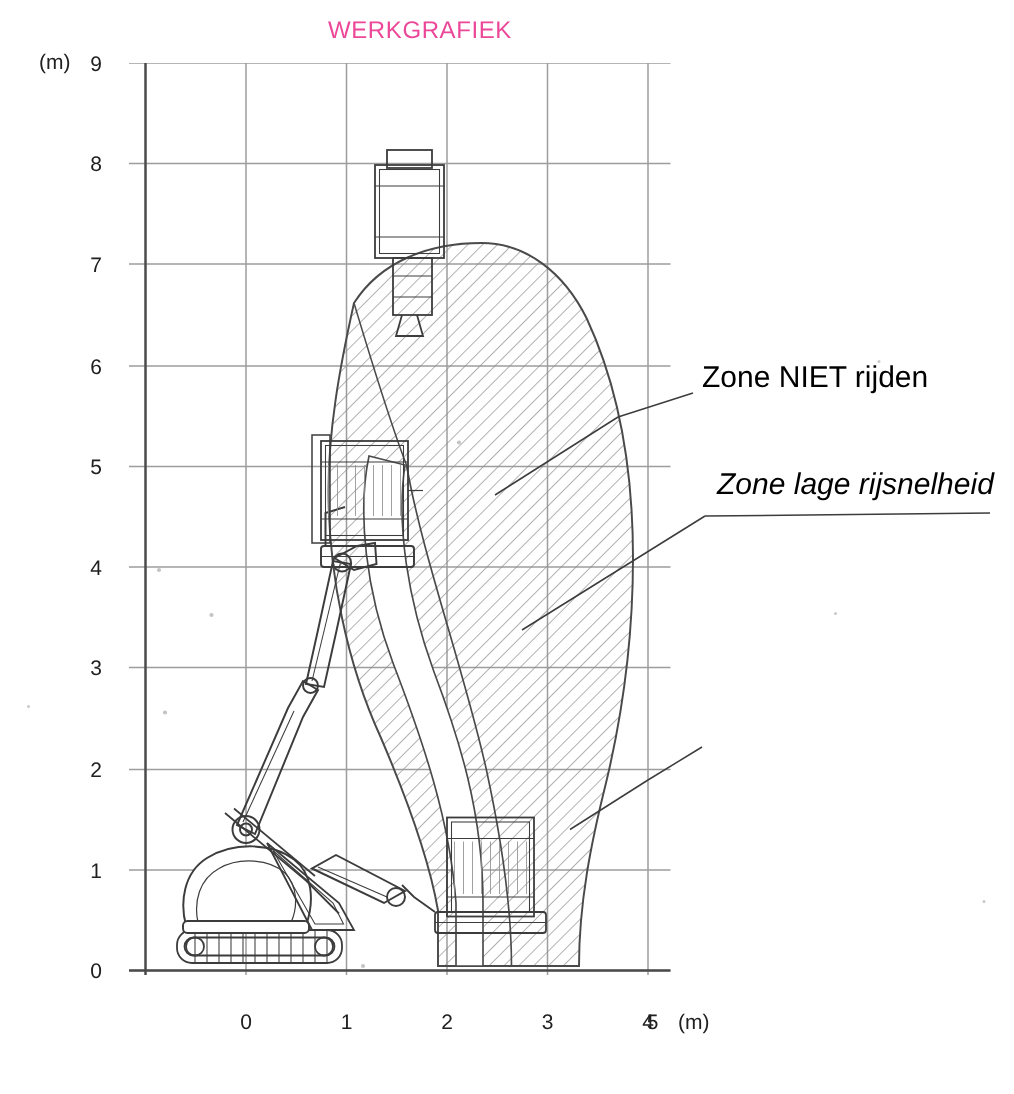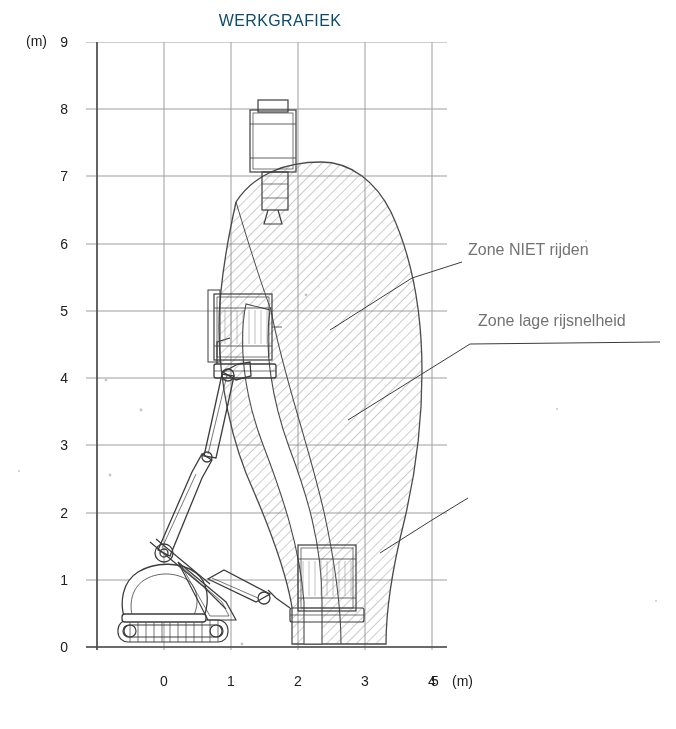--- a/index.html
+++ b/index.html
@@ -22,21 +22,21 @@
     height: 729px;
   }
   .title {
     position: absolute;
     left: 120px;
     top: 12px;
     width: 320px;
     text-align: center;
     font-size: 16px;
     letter-spacing: 0.4px;
-    color: #0c4a6e;
+    color: #ec4899;
   }
   .unit-top {
     position: absolute;
     left: 26px;
     top: 33px;
     font-size: 14px;
     color: #202020;
   }
   .unit-bottom {
     position: absolute;
@@ -64,22 +64,22 @@
   }
   .y-label {
     width: 16px;
   }
   .x-label {
     width: 20px;
     text-align: center;
   }
   .annotation {
     position: absolute;
-    font-size: 16px;
-    color: #737373;
+    font-size: 20px;
+    color: #000000;
     white-space: nowrap;
   }
   .leader {
     position: absolute;
     left: 0; top: 0;
     pointer-events: none;
   }
   .speck {
     position: absolute;
     width: 2px;
@@ -313,19 +313,19 @@
 
       <line x1="660" y1="342" x2="470" y2="344"></line>
       <line x1="470" y1="344" x2="348" y2="420"></line>
 
       <line x1="468" y1="498" x2="432" y2="520"></line>
       <line x1="432" y1="520" x2="380" y2="553"></line>
     </g>
   </svg>
 
   <div class="annotation" style="left:468px; top:241px;">Zone NIET rijden</div>
-  <div class="annotation" style="left:478px; top:312px;">Zone lage rijsnelheid</div>
+  <div class="annotation" style="left:478px; top:312px;font-style:italic;">Zone lage rijsnelheid</div>
 
   <div class="speck" style="left:18px; top:470px;"></div>
   <div class="speck" style="left:556px; top:408px;"></div>
   <div class="speck" style="left:585px; top:240px;"></div>
   <div class="speck" style="left:655px; top:600px;"></div>
 </div>
 
 </body></html>

